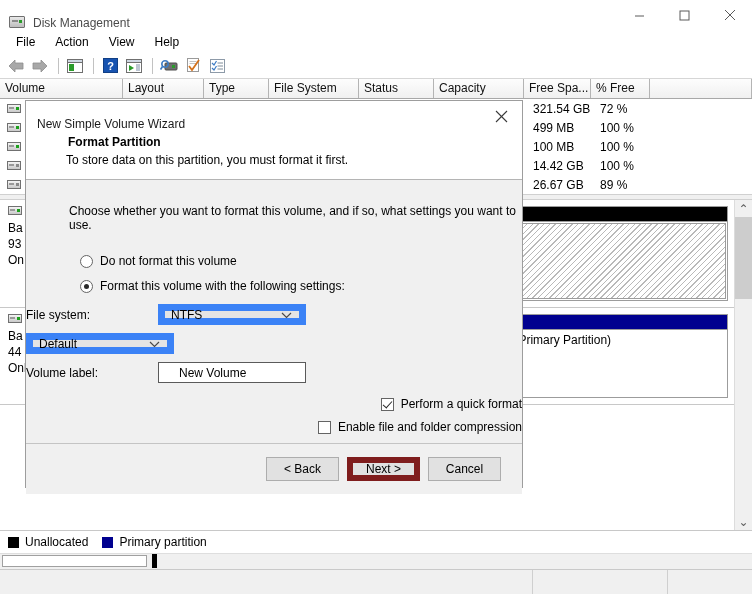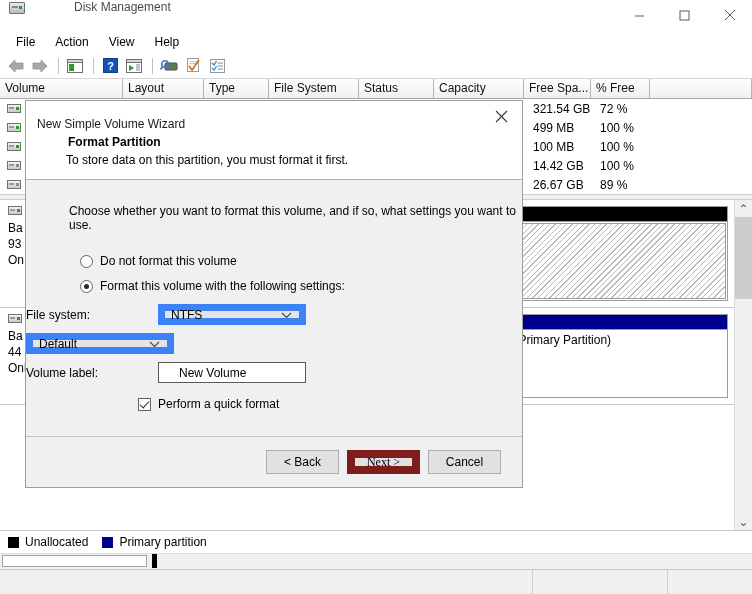--- a/index.html
+++ b/index.html
@@ -26,24 +26,23 @@
     background: #ffffff;
     display: flex;
     flex-direction: column;
   }
 
   
   .titlebar {
     height: 30px;
     background: #ffffff;
     display: flex;
-    align-items: flex-start;
-    flex: 0 0 auto;
-    position: relative;
-    gap: 41px;
+    align-items: flex-end;
+    flex: 0 0 auto;
+    position: relative;
   }
   .titlebar-icon {
     width: 16px; height: 16px;
     margin-left: 9px; margin-right: 8px;
     position: relative;
     flex: 0 0 auto;
   }
   .app-ico {
     width: 16px; height: 12px;
     background: linear-gradient(#e9e9e9, #bdbdbd);
@@ -445,23 +444,24 @@
     border: 1px solid #5a5a5a;
     background: #ffffff;
     display: flex;
     align-items: center;
     padding-left: 20px;
     font-size: 12px;
   }
   .check-row {
     display: flex;
     align-items: center;
-    margin-left: 112px;
+    margin-left: 76px;
     margin-bottom: 9px;
     font-size: 12px;
+    justify-content: flex-end;
   }
   .checkbox {
     width: 13px; height: 13px;
     border: 1px solid #646464;
     background: #ffffff;
     margin-right: 7px;
     flex: 0 0 13px;
     box-sizing: border-box;
     position: relative;
   }
@@ -490,23 +490,22 @@
     box-sizing: border-box;
     background: #e1e1e1;
     border: 1px solid #adadad;
     display: flex;
     align-items: center;
     justify-content: center;
     font-size: 12px;
     color: #000;
   }
   .btn.default {
-    border: 8px solid #7f1d1d;
+    border: 6px solid #7f1d1d;
     background: #e1e1e1;
-    font-family: Liberation Serif, serif;
   }
 </style>
 </head>
 <body>
 
 <div id="app-window">
 
   <div class="titlebar">
     <div class="titlebar-icon">
       <div class="app-ico"></div>
@@ -830,20 +829,24 @@
       <div class="textbox">
         <span>New Volume</span>
       </div>
     </div>
 
     <div class="check-row">
       <span class="checkbox checked"></span>
       <span>Perform a quick format</span>
     </div>
 
+    <div class="check-row">
+      <span class="checkbox"></span>
+      <span>Enable file and folder compression</span>
+    </div>
 
   </div>
 
   <div class="dlg-foot">
     <div class="btn">&lt; Back</div>
     <div class="btn default">Next &gt;</div>
     <div class="btn">Cancel</div>
   </div>
 
 </div>

